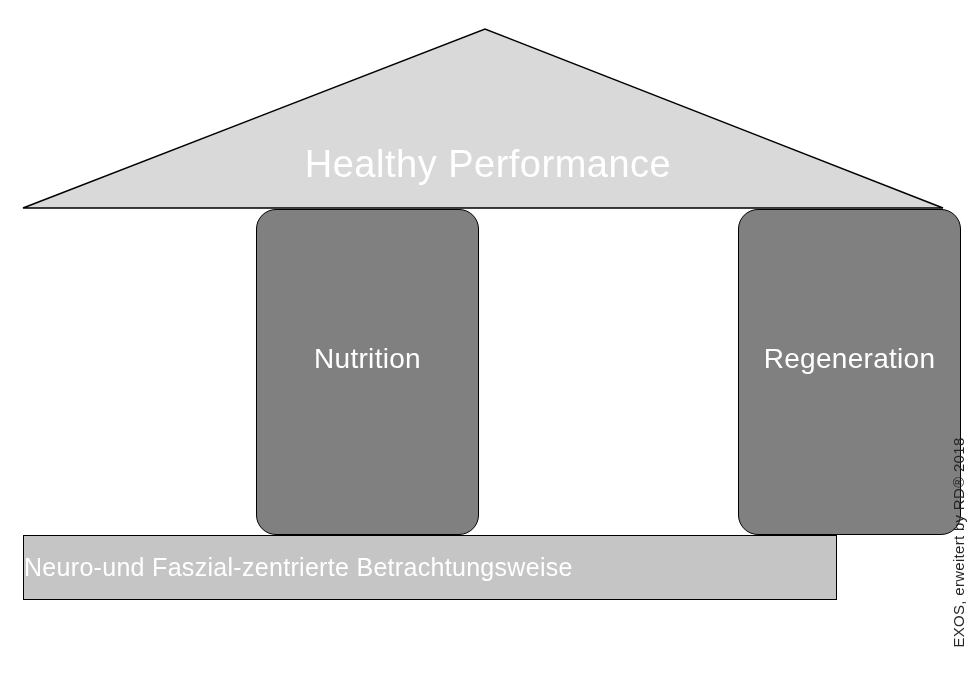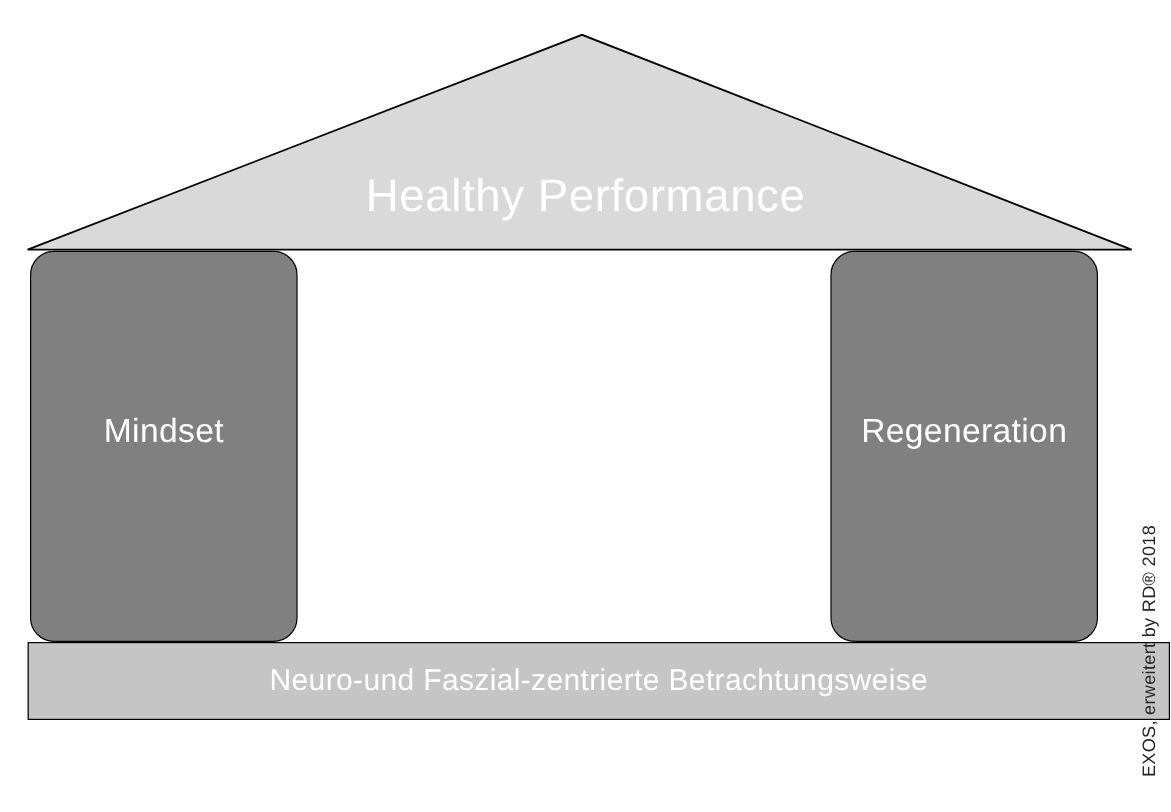--- a/index.html
+++ b/index.html
@@ -49,36 +49,35 @@
     border: 1.5px solid var(--outline, #000000);
     border-radius: 20px;
     display: flex;
     align-items: center;
     justify-content: center;
     padding-bottom: 26px;
   }
   .p1 { left: 25px; }
   .p2 { left: 256px; }
   .p3 { left: 488px; }
-  .p4 { left: 692px; }
+  .p4 { left: 738px; }
   .pillar-label {
     color: var(--label-text, #ffffff);
     font-size: 28px;
     letter-spacing: 0.3px;
     white-space: nowrap;
   }
   .bar {
     position: absolute;
     left: 23px;
-    width: 952px;
+    width: 814px;
     box-sizing: border-box;
     border: 1.5px solid var(--outline, #000000);
     display: flex;
     align-items: center;
-    justify-content: center;
   }
   .bar1 {
     top: 535px;
     height: 65px;
     background: var(--foundation-top-fill, #c5c5c5);
   }
   .bar2 {
     top: 598.5px;
     height: 58px;
     background: var(--foundation-bottom-fill, #a6a6a6);
@@ -109,24 +108,24 @@
 <body>
 
 <div class="canvas">
 
   <svg class="roof-svg" viewBox="0 0 976 240" xmlns="http://www.w3.org/2000/svg" aria-hidden="true">
     <polygon points="23,208 485,29 943,208"></polygon>
   </svg>
 
   <div class="roof-label">Healthy Performance</div>
 
-  <div class="pillar p1">
-    <span class="pillar-label">Mindset</span>
+
+  <div class="pillar p2">
+    <span class="pillar-label">Nutrition</span>
   </div>
-
 
 
   <div class="pillar p4">
     <span class="pillar-label">Regeneration</span>
   </div>
 
   <div class="bar bar1">
     <span class="bar-label">Neuro-und Faszial-zentrierte Betrachtungsweise</span>
   </div>
 

